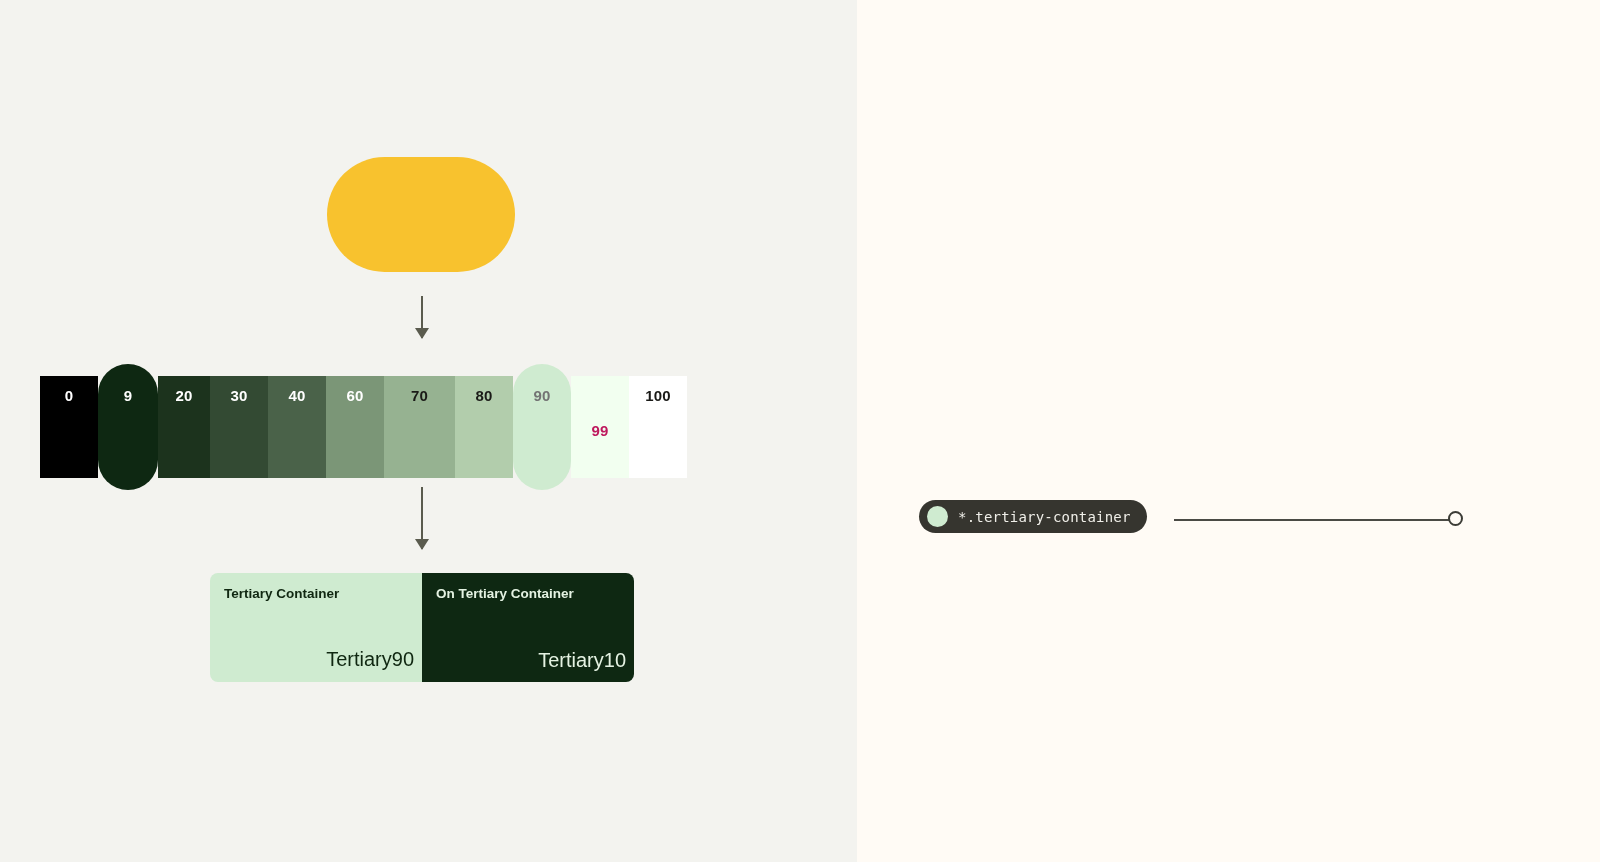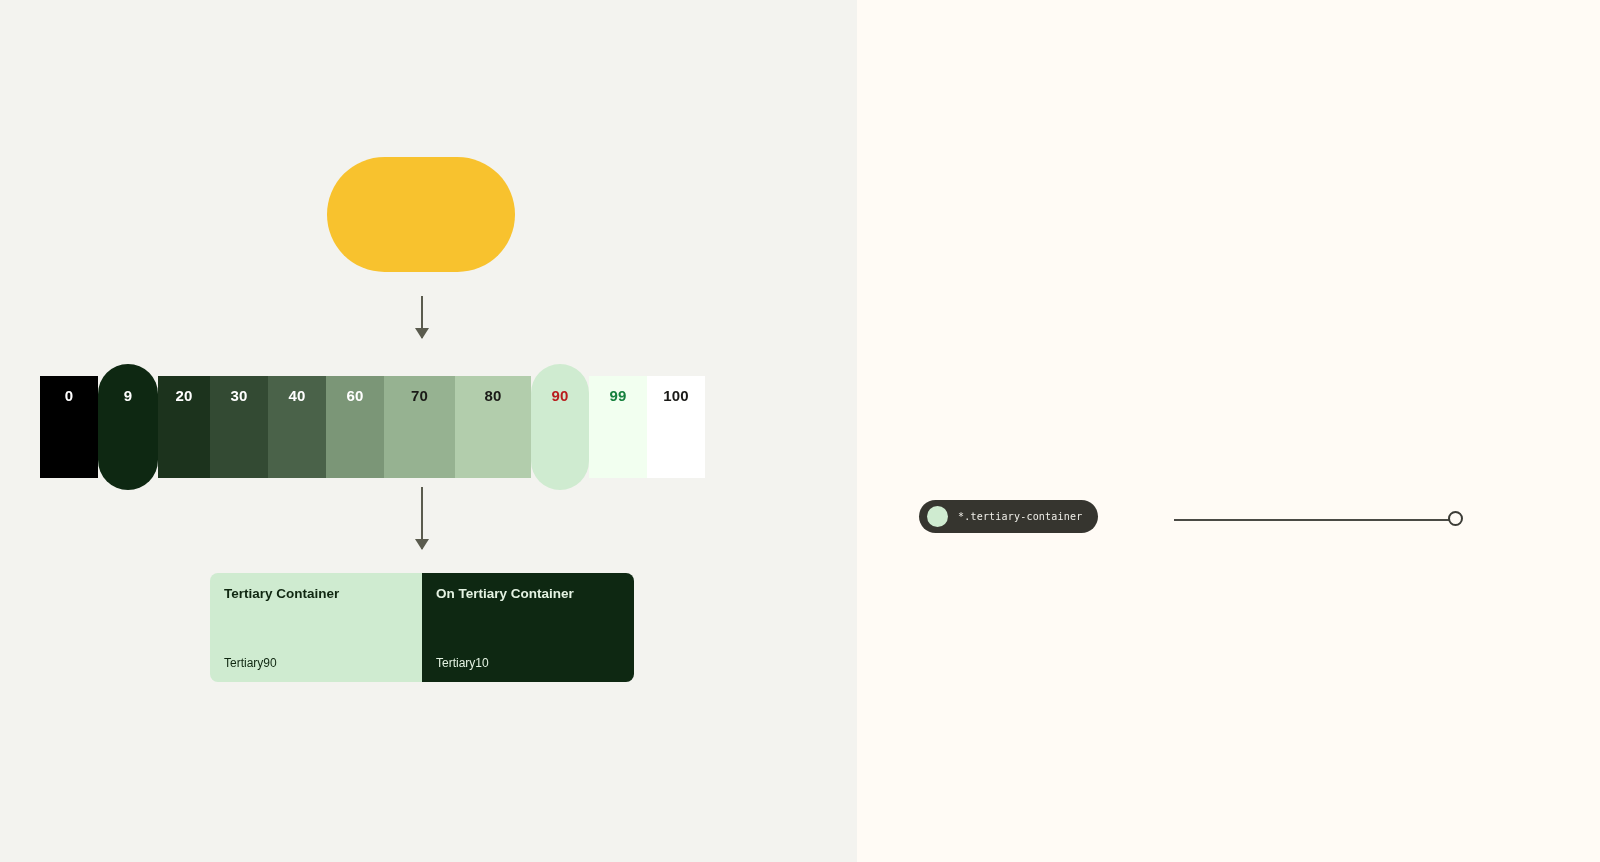--- a/index.html
+++ b/index.html
@@ -93,21 +93,21 @@
   }
   .role-half {
     position: relative;
     flex: 1 1 50%;
     padding: 14px 8px 12px 14px;
     display: flex;
     flex-direction: column;
     justify-content: space-between;
   }
   .role-title { font-size: 13.5px; font-weight: 700; line-height: 1.1; }
-  .role-tone  { font-size: 12px; font-weight: 400; line-height: 1.1; }
+  .role-tone  { font-size: 20px; font-weight: 400; text-align: right; line-height: 1.1; }
 
   
   .leader-line {
     position: absolute;
     left: 1174px; top: 519px;
     width: 280px; height: 2px;
     background: #4A4A44;
     z-index: 30;
   }
   .leader-dot {
@@ -132,21 +132,21 @@
     z-index: 32;
   }
   .token-dot {
     width: 21px; height: 21px;
     border-radius: 50%;
     background: #CFEBD0;
     flex: 0 0 auto;
   }
   .token-text {
     font-family: "DejaVu Sans Mono", "Liberation Mono", monospace;
-    font-size: 10px;
+    font-size: 14px;
     color: #F0EFE9;
     letter-spacing: .2px;
     white-space: nowrap;
     text-align: center;
   }
 </style>
 </head>
 <body>
 
 <div id="root">
@@ -179,31 +179,31 @@
           <div class="lbl" style="color: rgb(255, 255, 255);">40</div>
         </div>
         <div class="swatch" style="width: 58px;">
           <div class="fill" style="background: rgb(123, 150, 119);"></div>
           <div class="lbl" style="color: rgb(255, 255, 255);">60</div>
         </div>
         <div class="swatch" style="width: 71px;">
           <div class="fill" style="background: rgb(150, 178, 145);"></div>
           <div class="lbl" style="color: rgb(26, 26, 23);">70</div>
         </div>
-        <div class="swatch" style="width: 76px;">
+        <div class="swatch" style="width: 58px;">
           <div class="fill" style="background: rgb(178, 205, 172);"></div>
           <div class="lbl" style="color: rgb(26, 26, 23);">80</div>
         </div>
         <div class="swatch pill" style="width: 58px;">
           <div class="fill" style="background: rgb(207, 235, 208);"></div>
-          <div class="lbl" style="color: #b91c1c;">90</div>
+          <div class="lbl" style="color: #737373;">90</div>
         </div>
         <div class="swatch" style="width: 58px;">
           <div class="fill" style="background: rgb(242, 255, 240);"></div>
-          <div class="lbl" style="color: #15803d;">99</div>
+          <div class="lbl" style="color: #be185d; margin-top: 35px;">99</div>
         </div>
         <div class="swatch" style="width: 58px;">
           <div class="fill" style="background: rgb(255, 255, 255);"></div>
           <div class="lbl" style="color: rgb(26, 26, 23);">100</div>
         </div>
       </div>
 
     <div class="arrow" id="arrow-bottom"></div>
 
     <div class="role-block">

